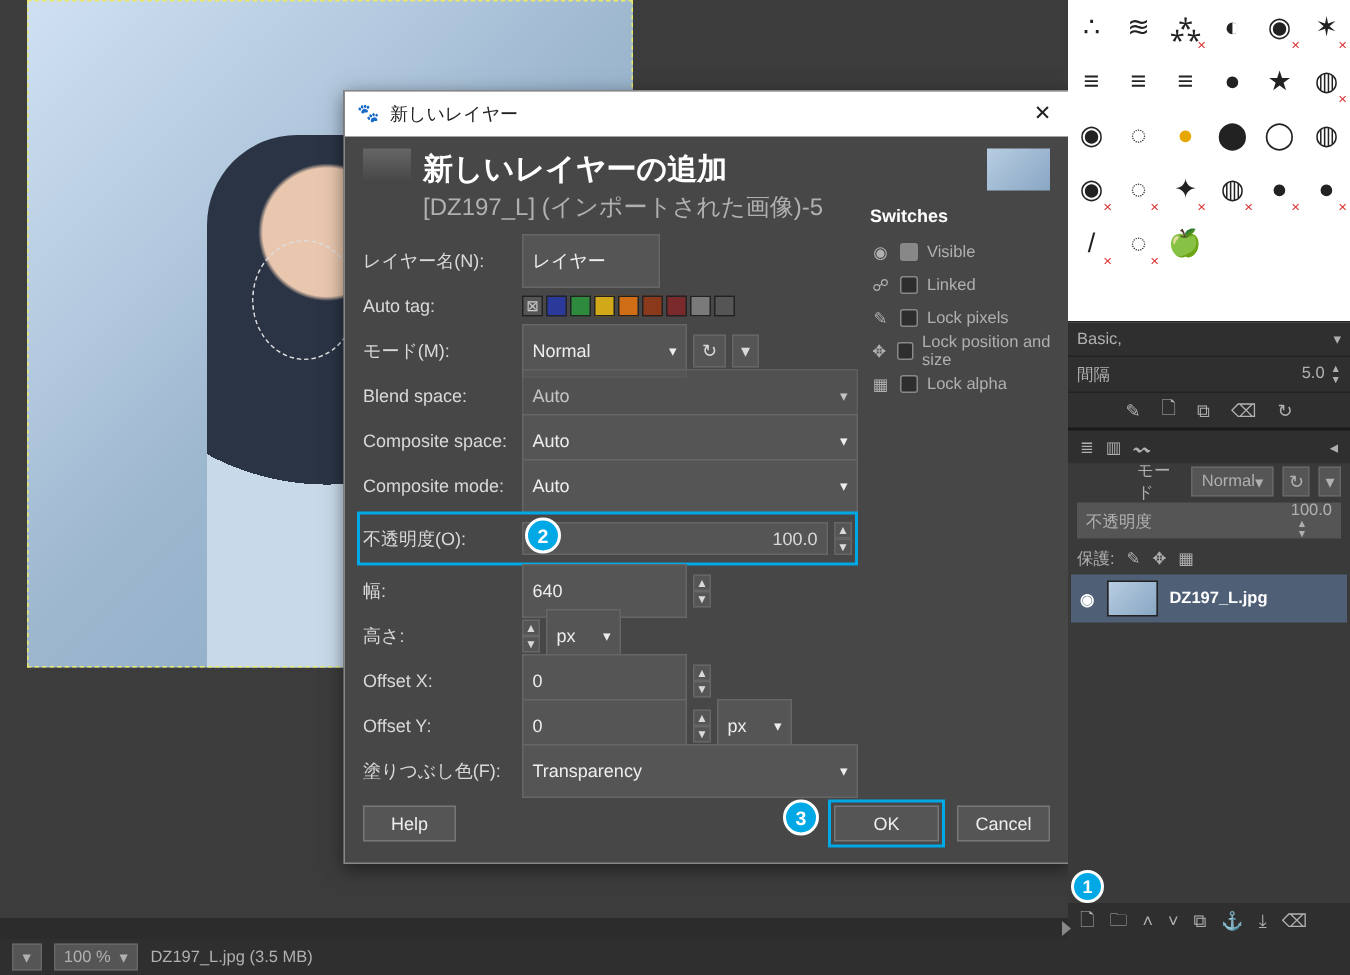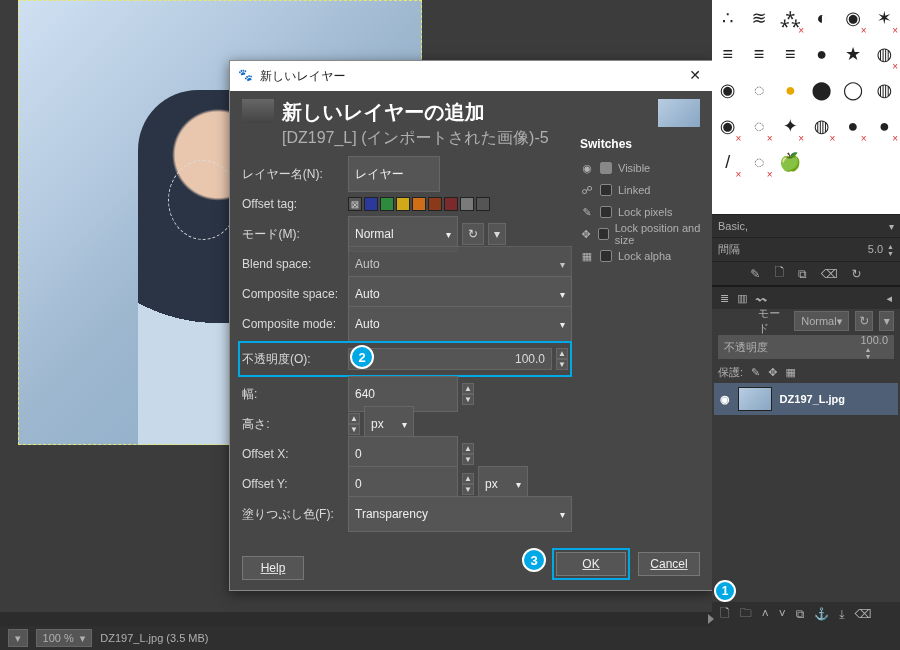--- a/index.html
+++ b/index.html
@@ -60,21 +60,21 @@
   .hl-box .row{height:28px;}
   .num-badge{position:absolute;width:24px;height:24px;border-radius:50%;background:var(--accent);color:#fff;font-weight:700;font-size:13px;display:flex;align-items:center;justify-content:center;border:2px solid #fff;z-index:6;}
   
   .switches{position:absolute;left:350px;top:46px;width:128px;}
   .switches h4{margin:0 0 6px;font-size:12px;font-weight:700;color:#fff;}
   .sw-row{display:flex;align-items:center;gap:6px;height:22px;color:var(--text-dim);font-size:11px;}
   .sw-row .mini-ic{width:14px;height:14px;display:flex;align-items:center;justify-content:center;font-size:11px;}
   .sw-row .chk{width:12px;height:12px;border:1px solid #888;border-radius:2px;background:#2e2e2e;}
   .sw-row .chk.on{background:#888;}
   
-  .dlg-foot{display:flex;justify-content:space-between;align-items:flex-end;margin-top:19px;text-decoration:underline;}
+  .dlg-foot{display:flex;justify-content:space-between;align-items:center;margin-top:4px;}
   .btn{min-width:62px;height:24px;background:#555;border:1px solid #777;color:#eee;display:flex;align-items:center;justify-content:center;font-size:12px;}
   .btn-group{display:flex;gap:8px;align-items:center;}
   .ok-wrap{border:2px solid var(--accent);padding:2px;}
   
   .right{position:absolute;right:0;top:0;width:188px;height:650px;background:var(--panel-dark);display:flex;flex-direction:column;}
   .brush-grid{height:215px;background:#fff;display:grid;grid-template-columns:repeat(6,1fr);grid-auto-rows:36px;gap:0;border-bottom:1px solid #222;overflow:hidden;}
   .brush{display:flex;align-items:center;justify-content:center;font-size:18px;color:#222;position:relative;}
   .brush.red::after{content:"×";position:absolute;right:2px;bottom:0;font-size:10px;color:#d33;}
   .subbar{height:22px;background:var(--panel-darker);display:flex;align-items:center;justify-content:space-between;padding:0 6px;color:var(--text-dim);font-size:11px;}
   .subbar .chev{font-size:10px;}
@@ -125,21 +125,21 @@
     </div>
 
     <div class="formgrid" style="width:330px;">
       <div class="row">
         <div class="lbl">レイヤー名(N):</div>
         <div class="ctl">
             <input type="text" class="fld" style="width: 92px;" value="レイヤー">
           </div>
       </div>
       <div class="row">
-        <div class="lbl">Offset tag:</div>
+        <div class="lbl">Auto tag:</div>
         <div class="ctl">
             <div class="swatches">
           <span class="sw x">⊠</span>
           <span class="sw" style="background:#2b3a9a"></span>
           <span class="sw" style="background:#2e8b3d"></span>
           <span class="sw" style="background:#d0a818"></span>
           <span class="sw" style="background:#d06e18"></span>
           <span class="sw" style="background:#8a3a1a"></span>
           <span class="sw" style="background:#7a2a2a"></span>
           <span class="sw" style="background:#7a7a7a"></span>

